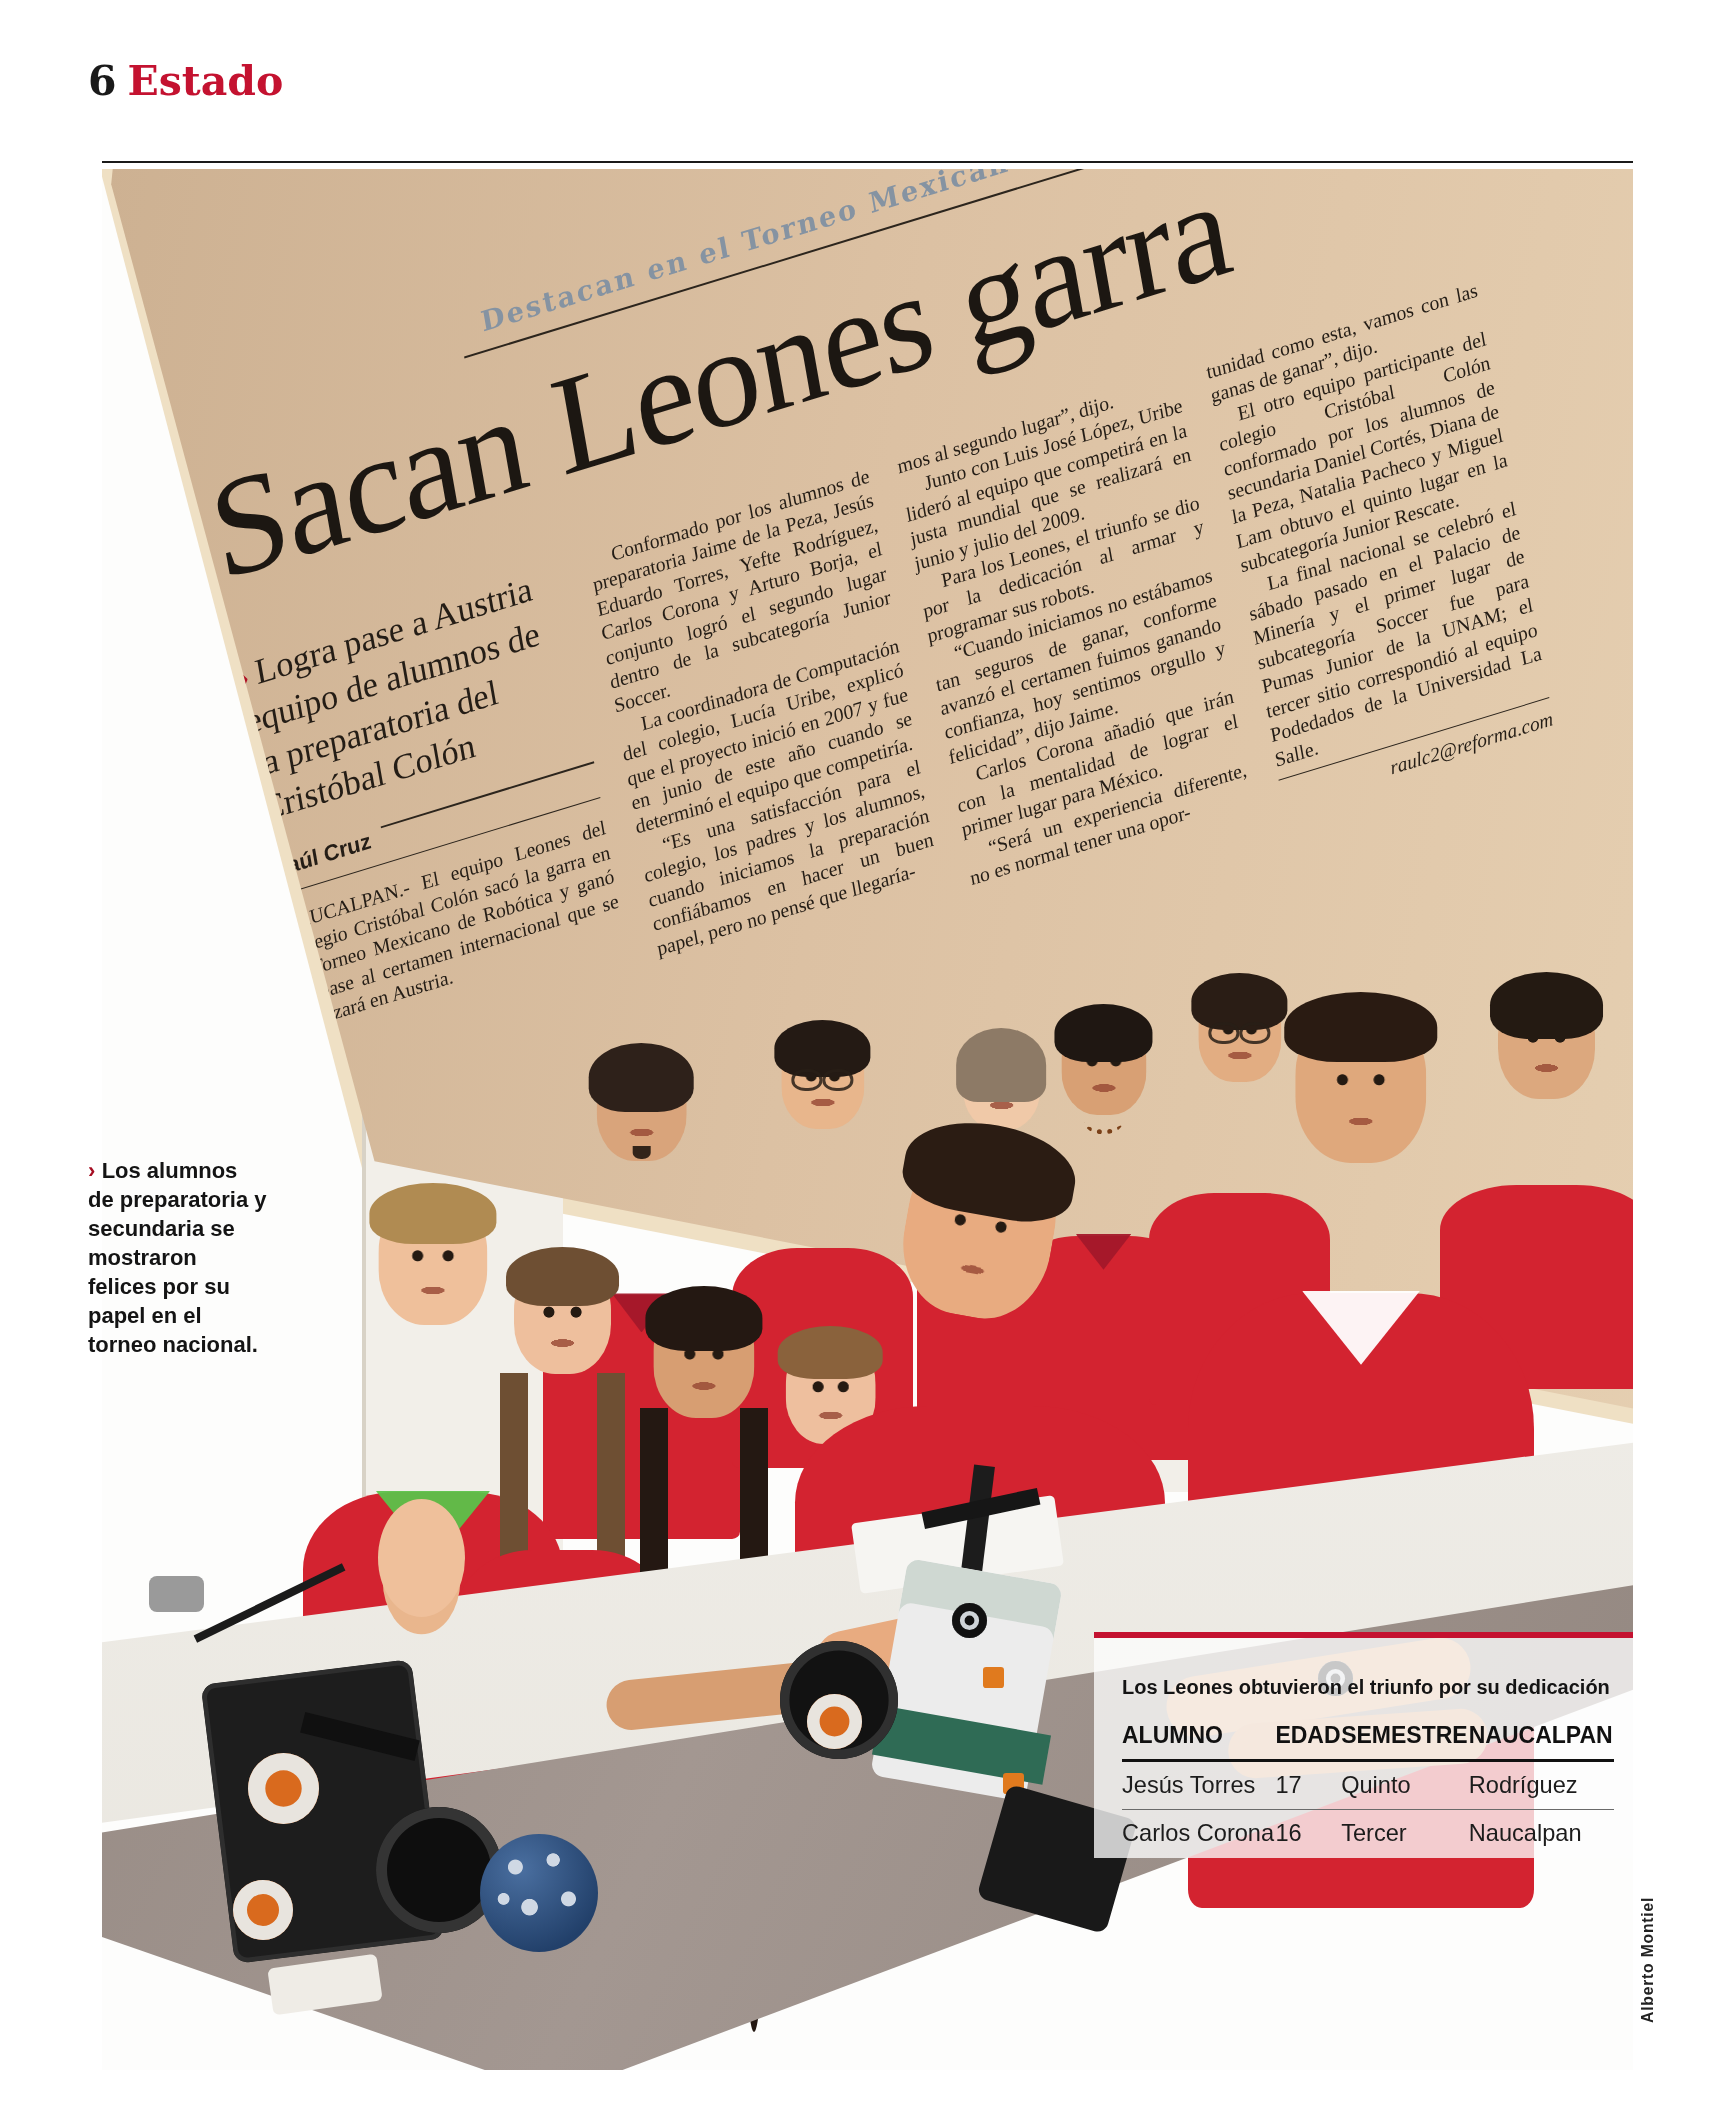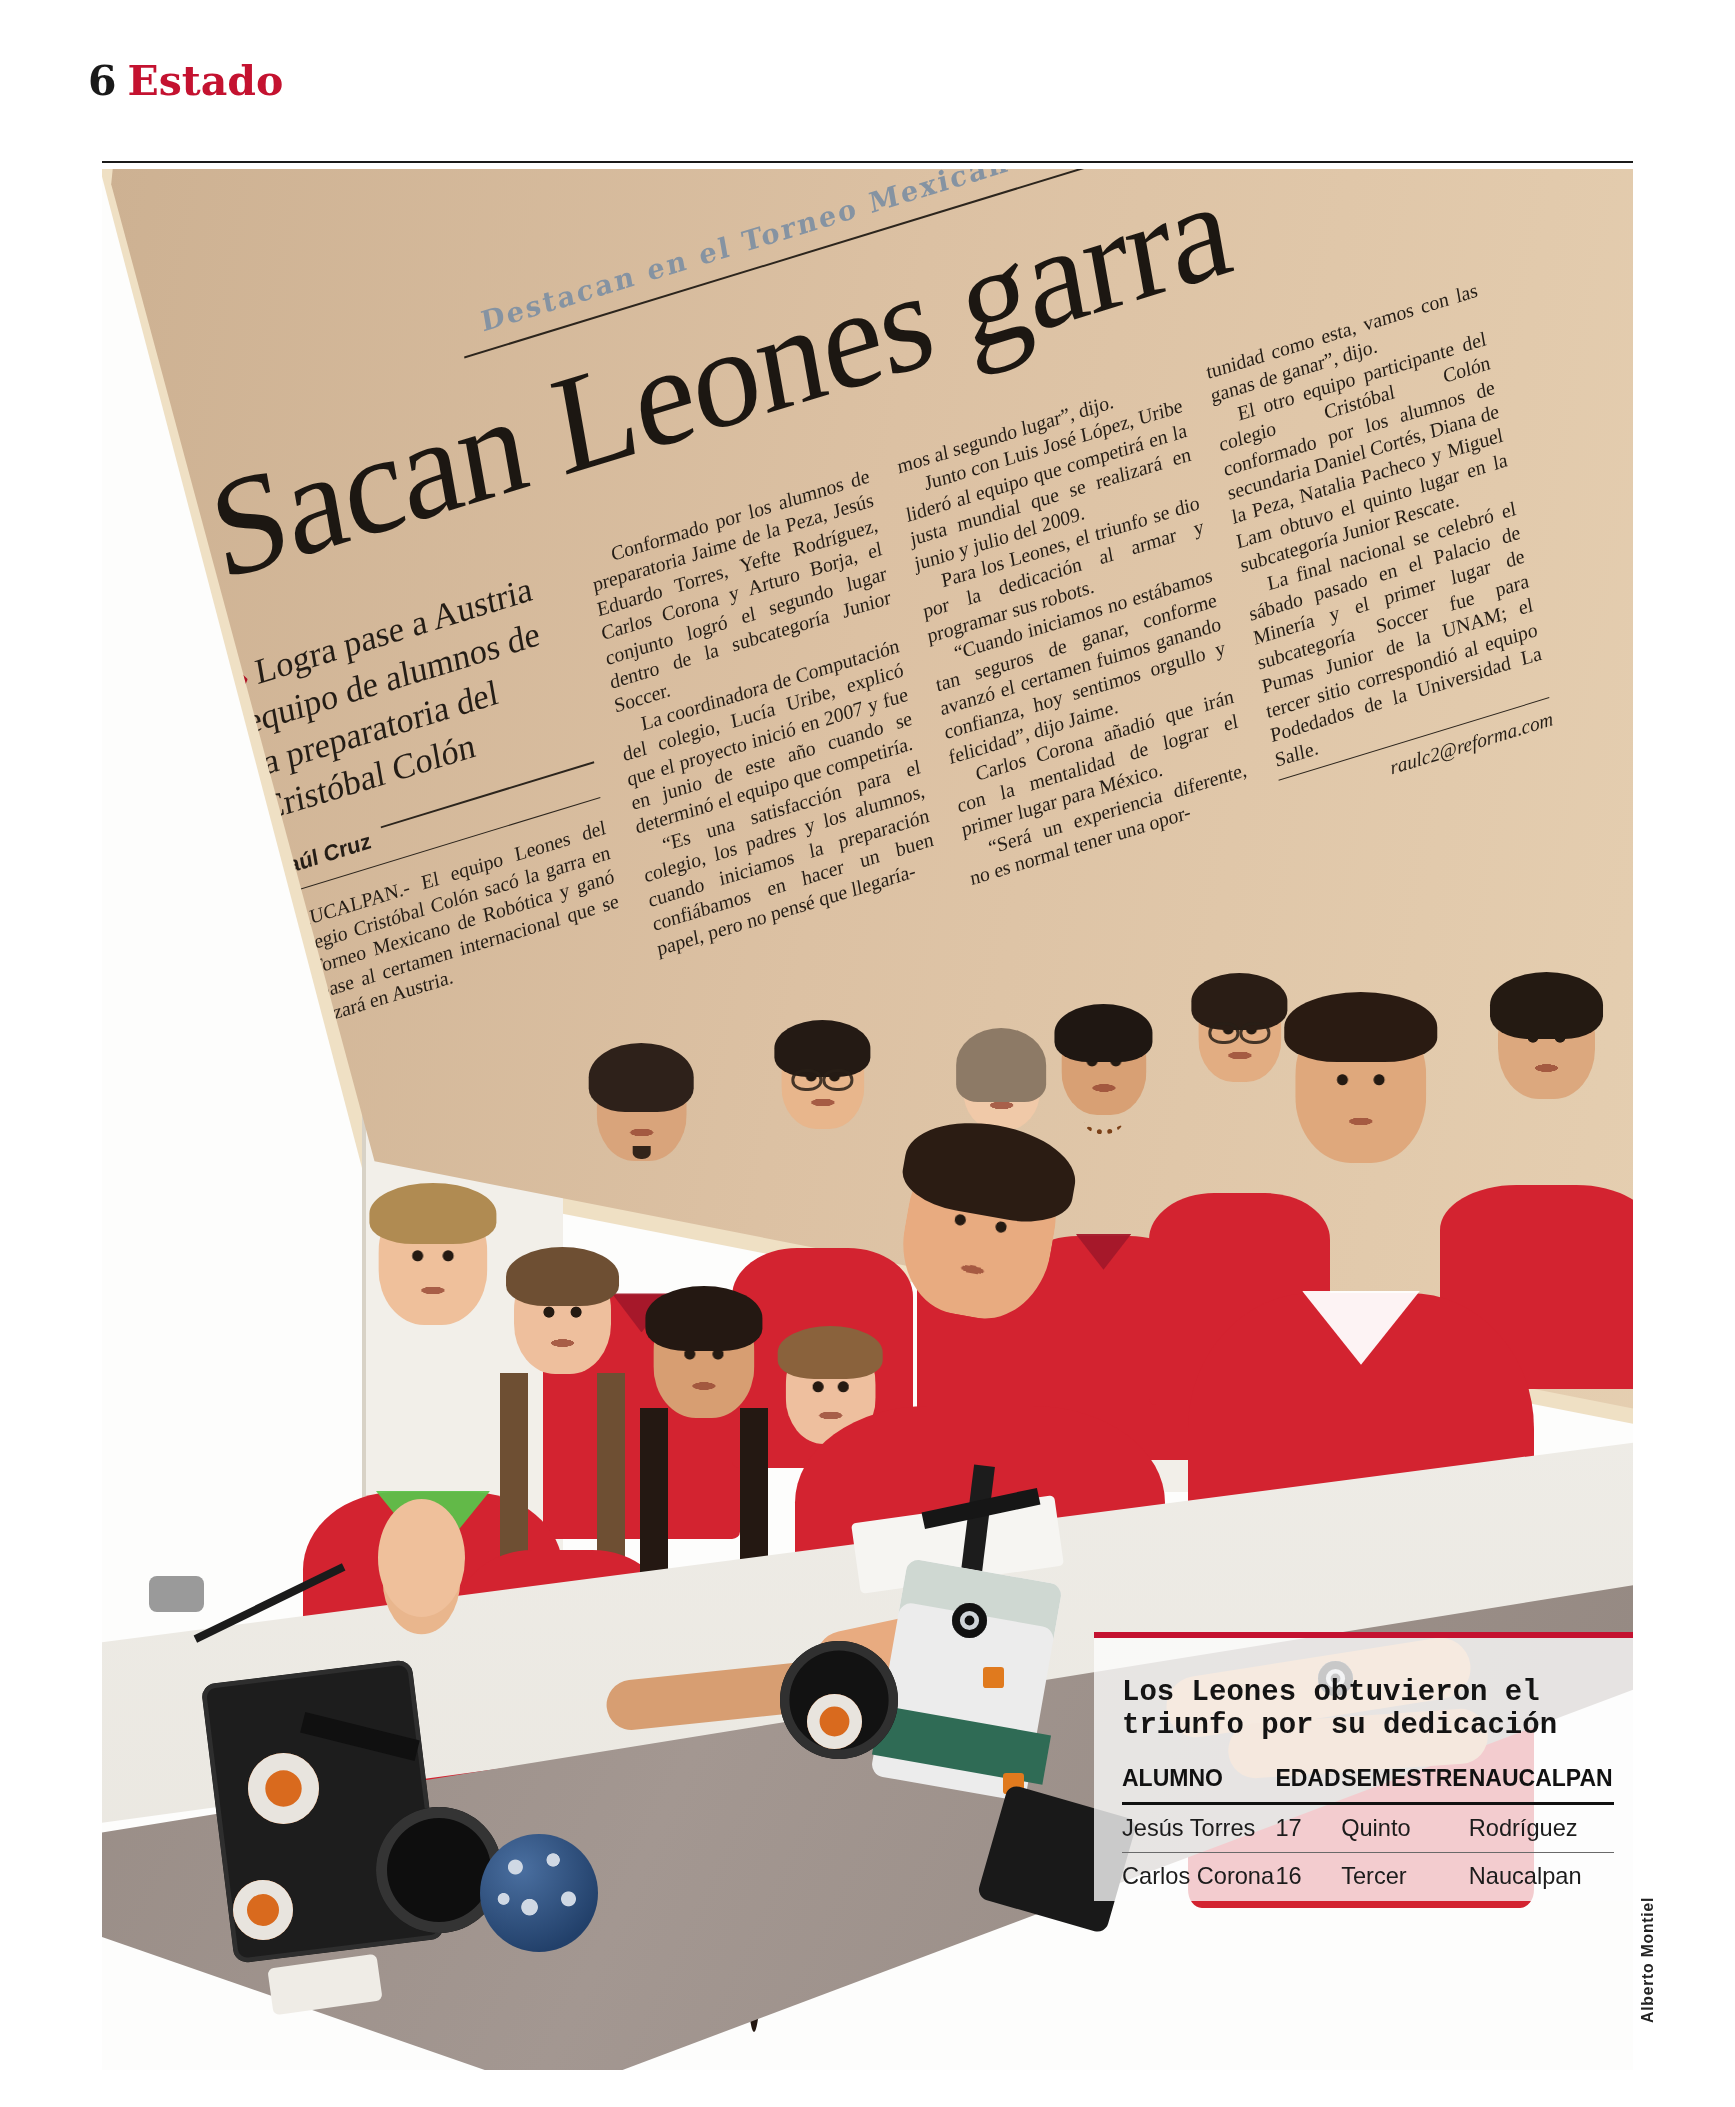--- a/index.html
+++ b/index.html
@@ -113,21 +113,21 @@
 
   
   .caption{position:absolute;left:88px;top:1156px;width:181px;z-index:9;
      font-family:"Liberation Sans",sans-serif;font-weight:bold;font-size:22px;line-height:29px;color:#141414;}
   .caption .arrow{color:#a50d22;margin-right:6.3px;}
 
   
   .infobox{position:absolute;left:992px;top:1463px;width:543px;z-index:8;
      background:rgba(253,253,252,.78);border-top:6.3px solid #c41230;padding:20.5px 7.9px 0 28px;box-sizing:border-box;}
   .ib-title{font-family:"DejaVu Serif",serif;font-weight:bold;font-size:43px;color:#171310;margin:11px 0 0 0;}
-  .ib-sub{font-weight:bold;font-size:29px;color:#141414;margin-top:17.3px;font-family:Liberation Mono, monospace;}
+  .ib-sub{font-weight:bold;font-size:20px;color:#141414;margin-top:17.3px;}
   .ib-table{width:97%;border-collapse:collapse;margin-top:23.6px;}
   .ib-table th{font-size:23px;text-align:left;padding:0 0 9.4px 0;border-bottom:3.9px solid #111;color:#111;}
   .ib-table td{font-size:23.6px;font-weight:normal;color:#1c1c1c;padding:10.2px 0;border-bottom:1.6px solid #6a6a6a;}
   .ib-table tr:last-child td{border-bottom:none;}
 
   
   .credit{position:absolute;left:1639px;top:1873px;height:150px;z-index:9;
      writing-mode:vertical-rl;transform:rotate(180deg);font-size:15.7px;font-weight:bold;color:#222;letter-spacing:0.8px;}
 </style>
 </head>
@@ -341,17 +341,20 @@
               <td>16</td>
               <td>Tercer</td>
               <td>Naucalpan</td>
             </tr>
           </tbody>
       </table>
 
     </div>
   </div>
 
+  <div class="caption">
+    <span class="arrow">›</span><span>Los alumnos de preparatoria y secundaria se mostraron felices por su papel en el torneo nacional.</span>
+  </div>
 
   <div class="credit">Alberto Montiel</div>
 
 </div>
 
 
 </body></html>

